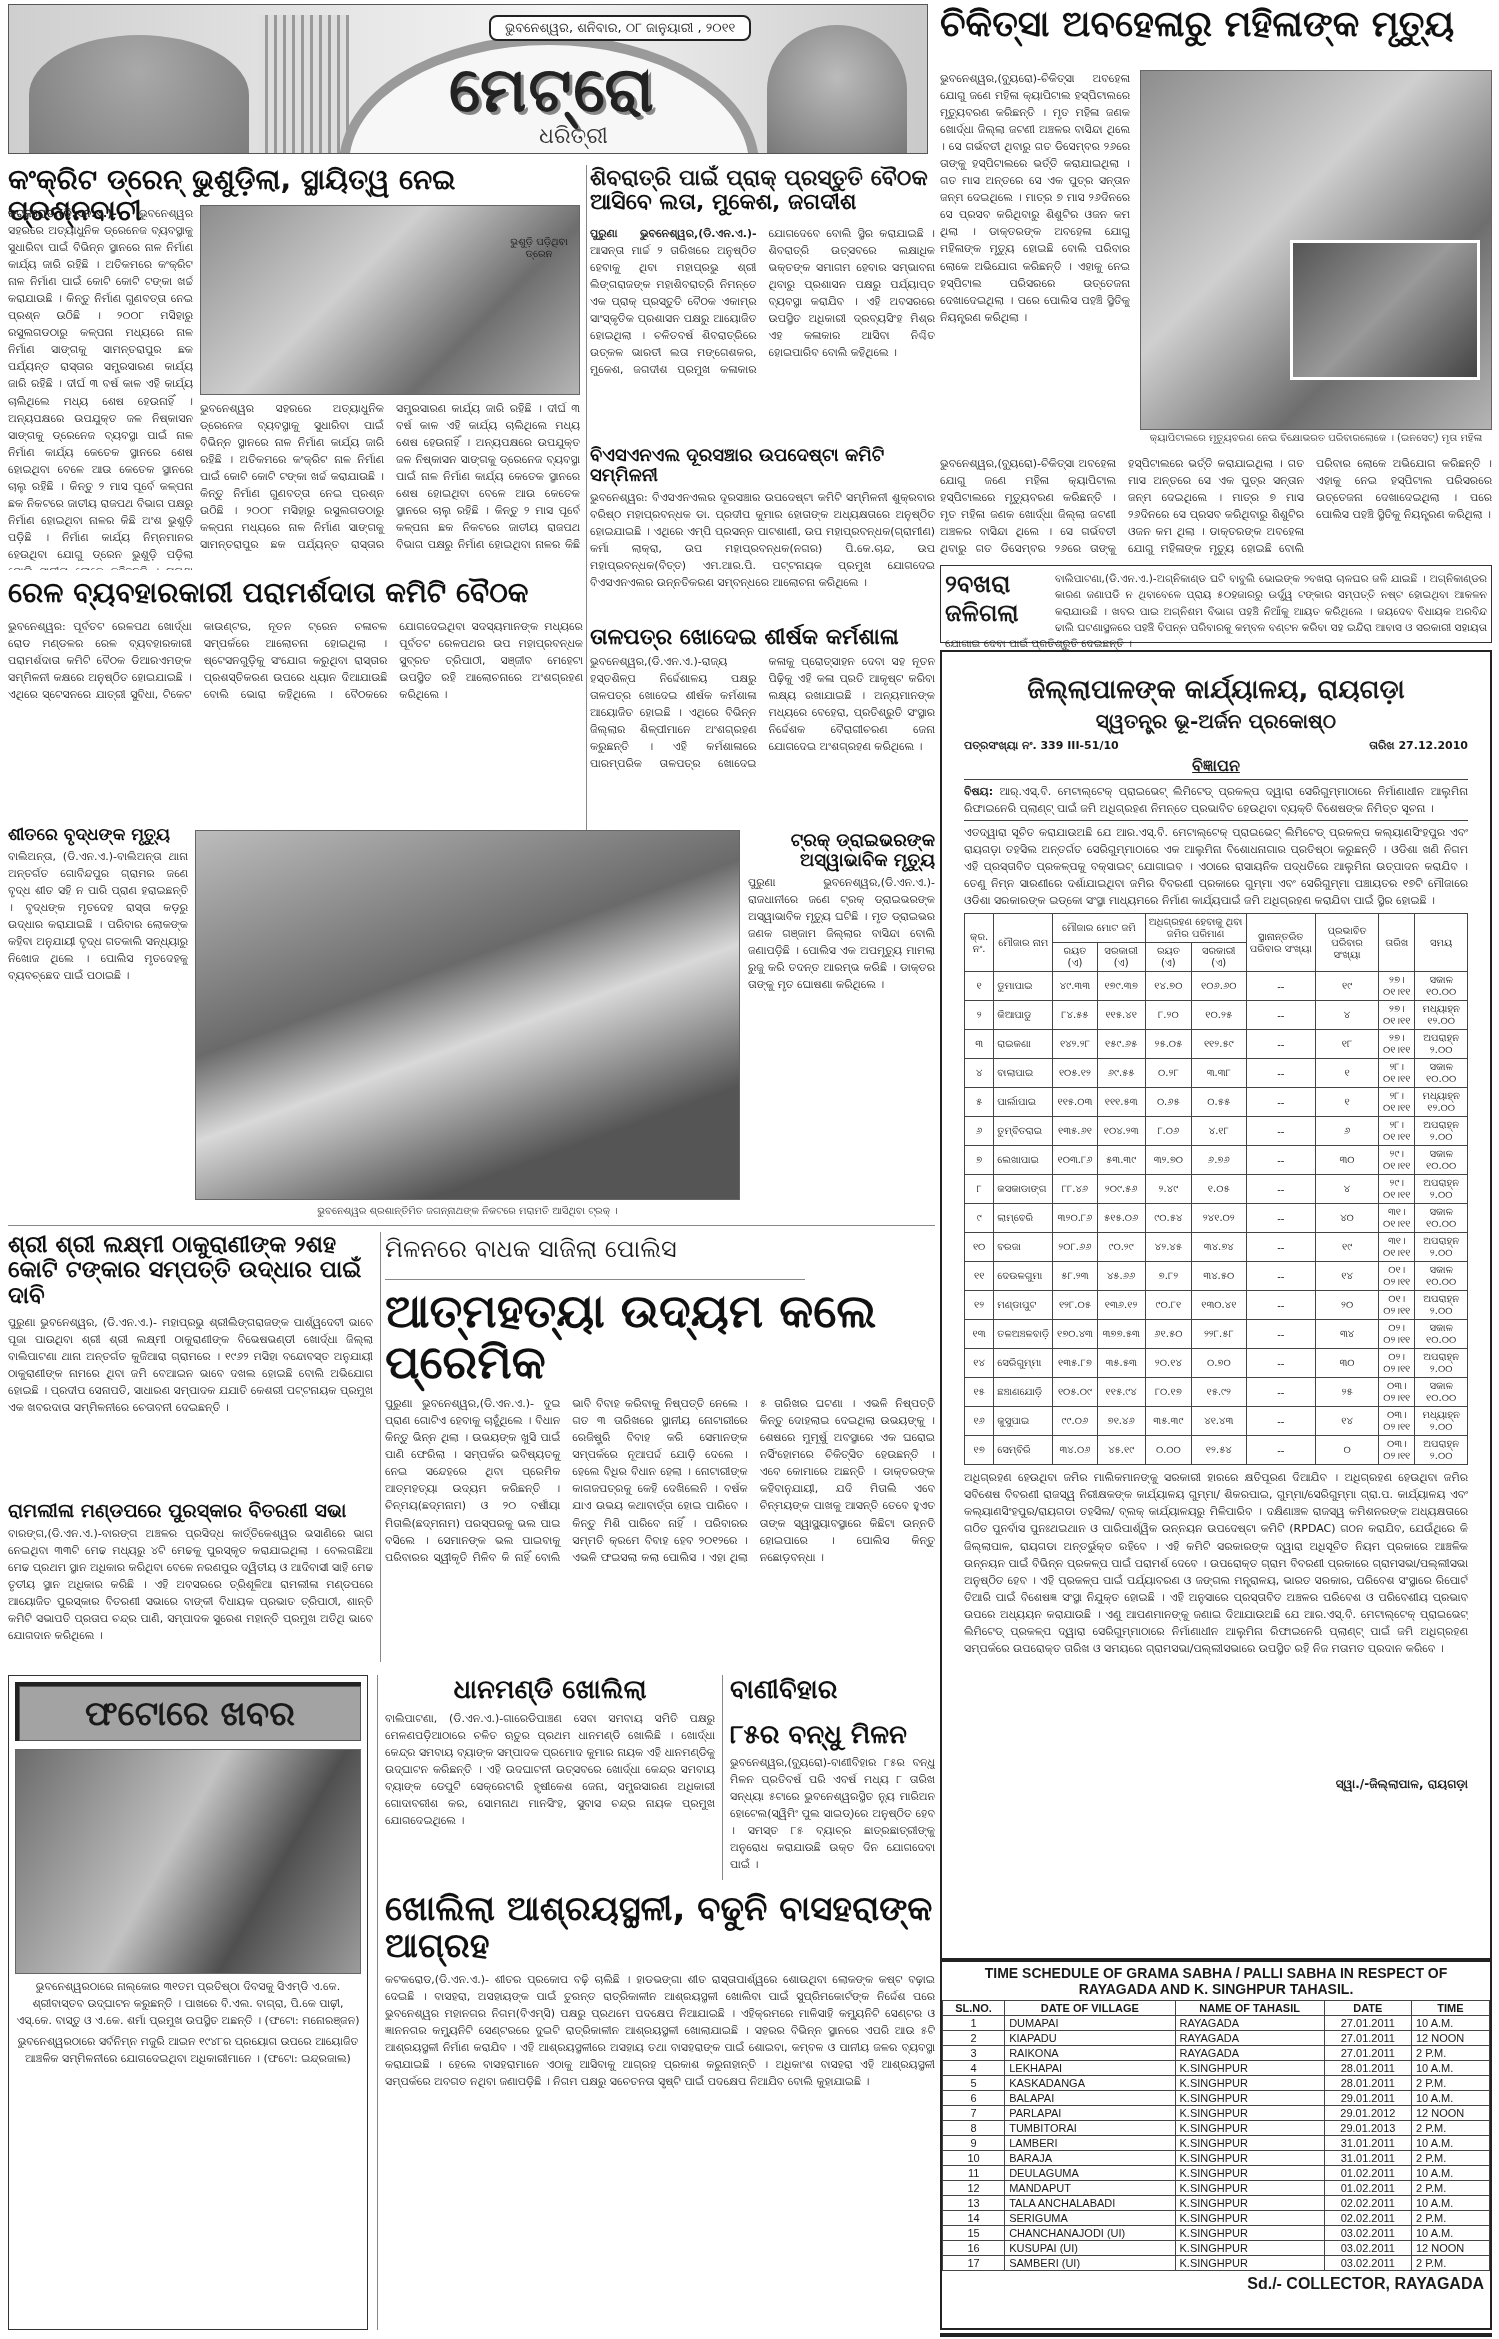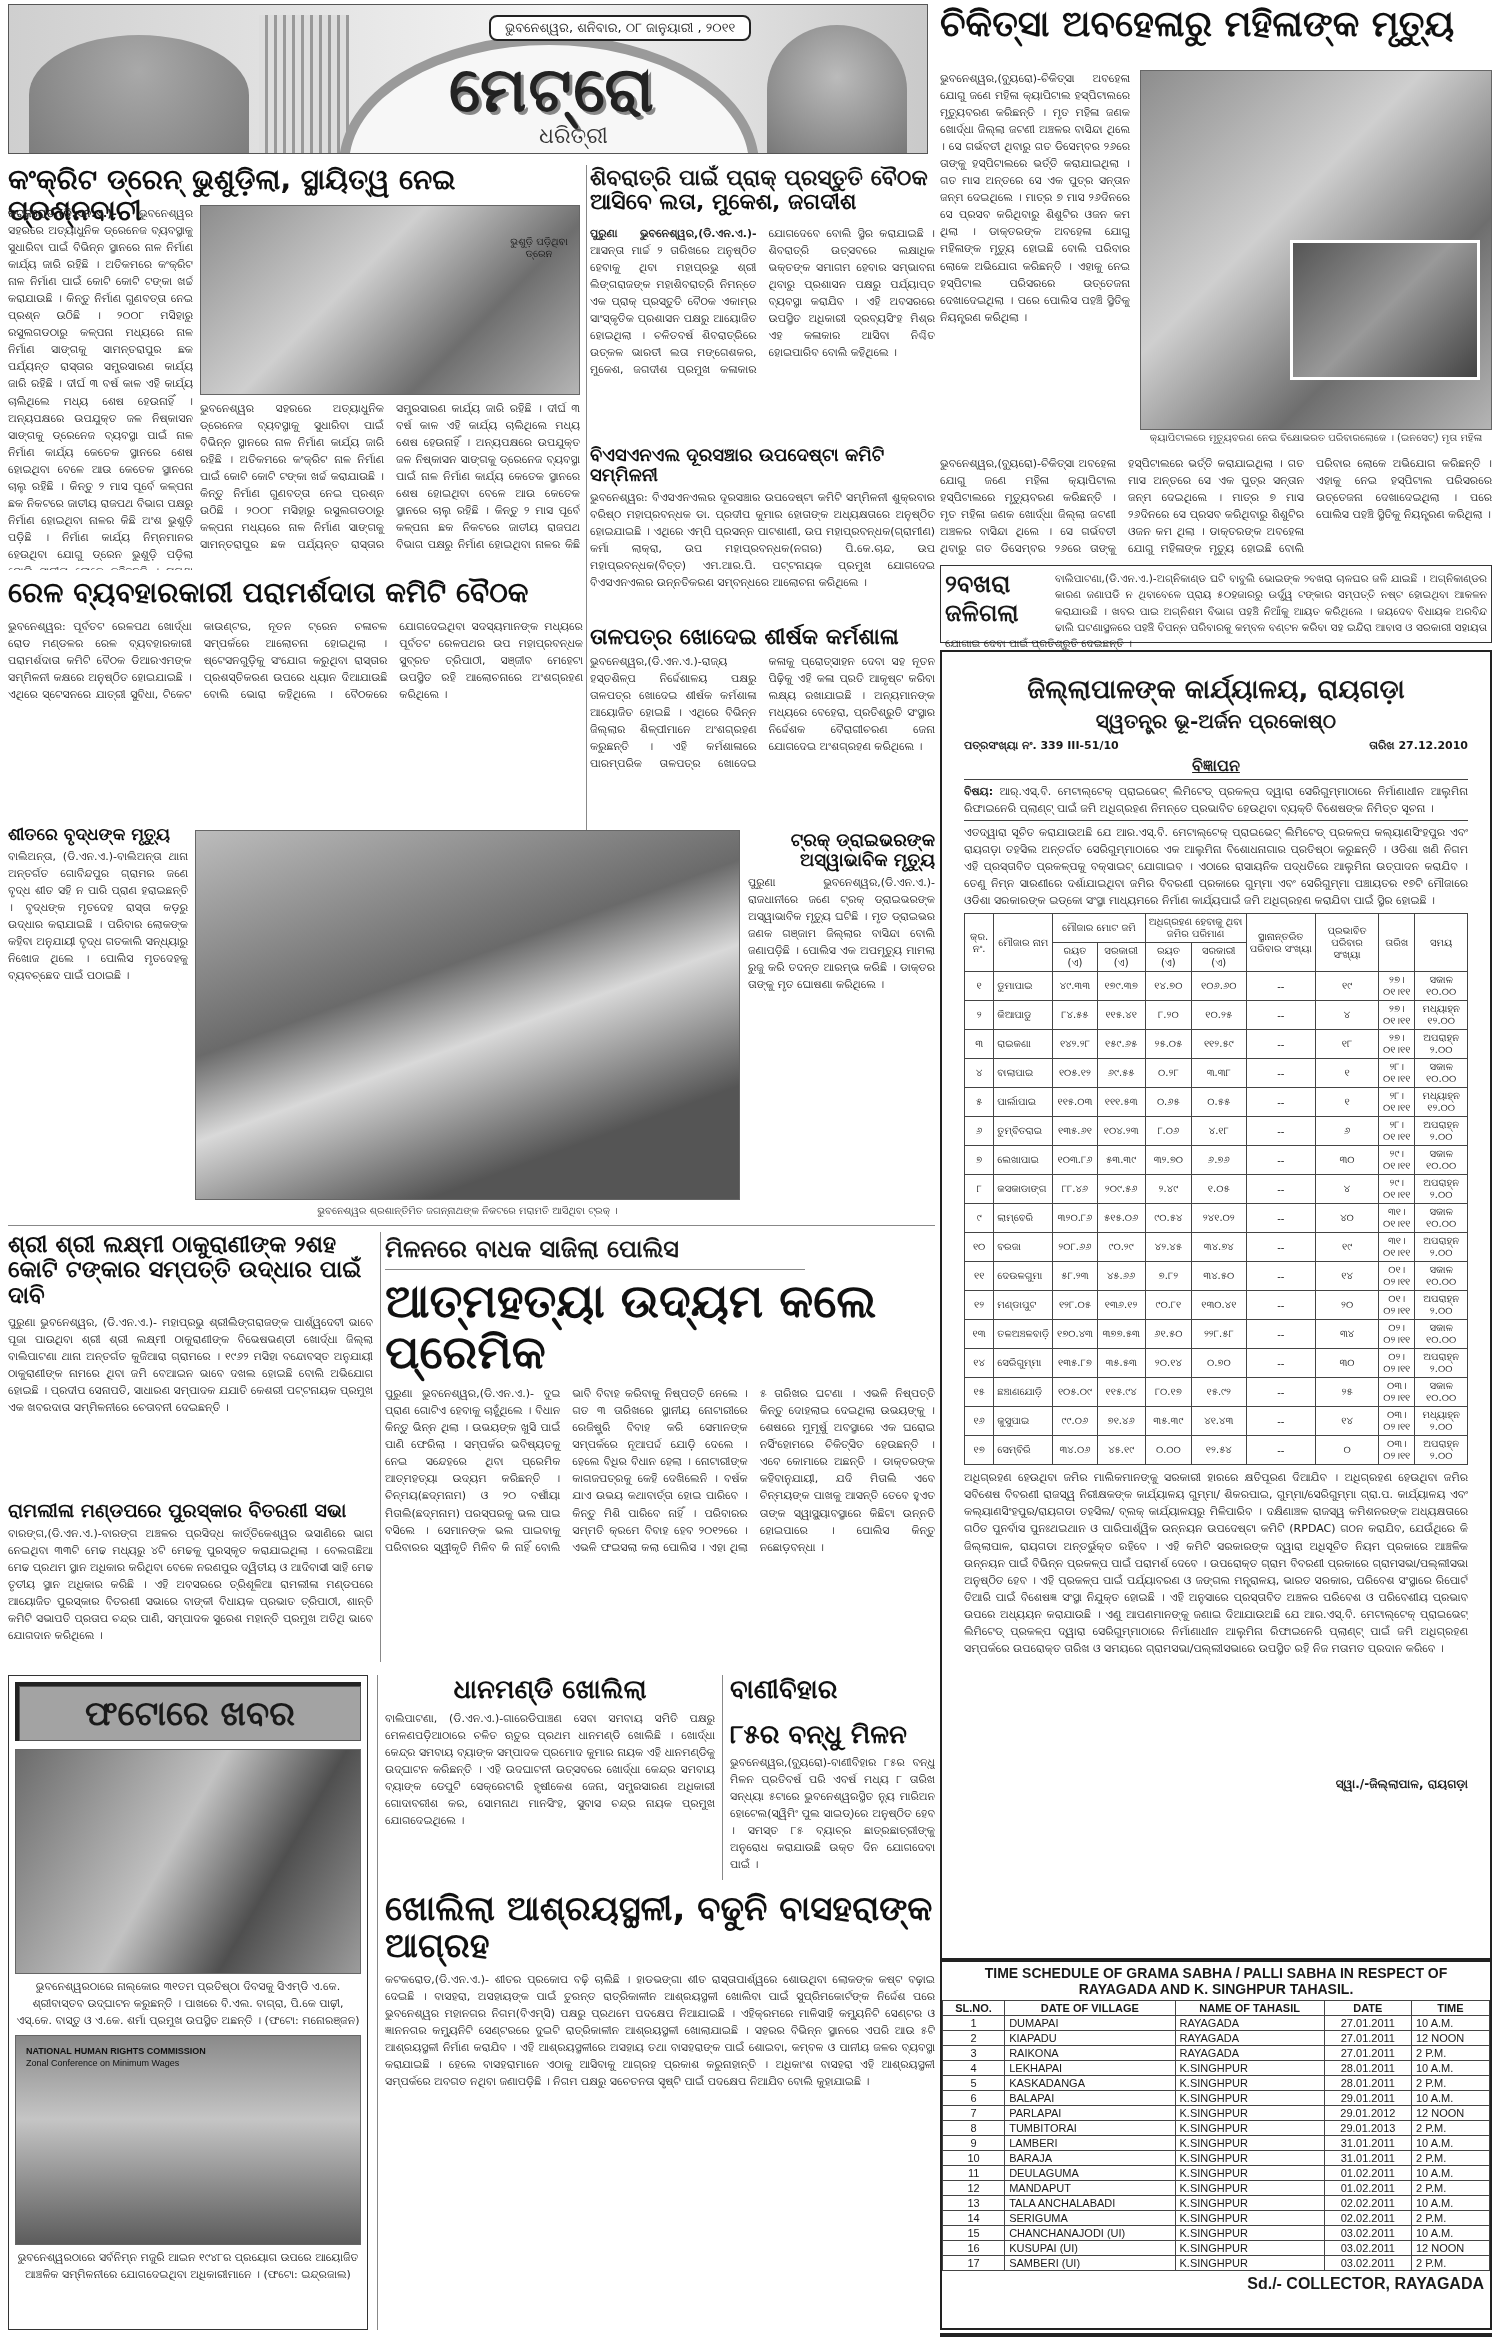--- a/index.html
+++ b/index.html
@@ -501,35 +501,31 @@
   <div class="body" style="margin-top:6px;height:180px;overflow:hidden">ପୁରୁଣା ଭୁବନେଶ୍ୱର, (ଡି.ଏନ.ଏ.)- ମହାପ୍ରଭୁ ଶ୍ରୀଲିଙ୍ଗରାଜଙ୍କ ପାର୍ଶ୍ୱଦେବୀ ଭାବେ ପୂଜା ପାଉଥିବା ଶ୍ରୀ ଶ୍ରୀ ଲକ୍ଷ୍ମୀ ଠାକୁରାଣୀଙ୍କ ବିଭେଷଭଣ୍ଡୀ ଖୋର୍ଦ୍ଧା ଜିଲ୍ଲା ବାଲିପାଟଣା ଥାନା ଅନ୍ତର୍ଗତ କୁଜିଆରା ଗ୍ରାମରେ । ୧୯୬୨ ମସିହା ବନ୍ଦୋବସ୍ତ ଅନୁଯାୟୀ ଠାକୁରାଣୀଙ୍କ ନାମରେ ଥିବା ଜମି ବେଆଇନ ଭାବେ ଦଖଲ ହୋଇଛି ବୋଲି ଅଭିଯୋଗ ହୋଇଛି । ପ୍ରଦୀପ ସେନାପତି, ସାଧାରଣ ସମ୍ପାଦକ ଯଯାତି କେଶରୀ ପଟ୍ଟନାୟକ ପ୍ରମୁଖ ଏକ ଖବରଦାତା ସମ୍ମିଳନୀରେ ଚେତାବନୀ ଦେଇଛନ୍ତି ।</div>
 </div>
 
 <div class="abs" style="left:8px;top:1500px;width:365px">
   <h3 class="hl-s" style="font-size:19px">ରାମଲୀଳା ମଣ୍ଡପରେ ପୁରସ୍କାର ବିତରଣୀ ସଭା</h3>
   <div class="body" style="margin-top:4px">ବାରଙ୍ଗ,(ଡି.ଏନ.ଏ.)-ବାରଙ୍ଗ ଅଞ୍ଚଳର ପ୍ରସିଦ୍ଧ କାର୍ତ୍ତିକେଶ୍ୱର ଭସାଣିରେ ଭାଗ ନେଇଥିବା ୩୩ଟି ମେଢ ମଧ୍ୟରୁ ୪ଟି ମେଢକୁ ପୁରସ୍କୃତ କରାଯାଇଥିଲା । ବେଲଗଛିଆ ମେଢ ପ୍ରଥମ ସ୍ଥାନ ଅଧିକାର କରିଥିବା ବେଳେ ନରଣପୁର ଦ୍ୱିତୀୟ ଓ ଆଦିବାସୀ ସାହି ମେଢ ତୃତୀୟ ସ୍ଥାନ ଅଧିକାର କରିଛି । ଏହି ଅବସରରେ ତ୍ରିଶୂଳିଆ ରାମଲୀଳା ମଣ୍ଡପରେ ଆୟୋଜିତ ପୁରସ୍କାର ବିତରଣୀ ସଭାରେ ବାଙ୍କୀ ବିଧାୟକ ପ୍ରଭାତ ତ୍ରିପାଠୀ, ଶାନ୍ତି କମିଟି ସଭାପତି ପ୍ରତାପ ଚନ୍ଦ୍ର ପାଣି, ସମ୍ପାଦକ ସୁରେଶ ମହାନ୍ତି ପ୍ରମୁଖ ଅତିଥି ଭାବେ ଯୋଗଦାନ କରିଥିଲେ ।</div>
 </div>
 <div class="rule-v" style="left:380px;top:1232px;height:430px"></div>
 
 <div class="abs" style="left:385px;top:1235px;width:550px">
-  <div class="hl-m" style="font-weight:bold;font-size:24px;border-bottom:1px solid #888;padding-bottom:6px;width:420px">ମିଳନରେ ବାଧକ ସାଜିଲା ପୋଲିସ</div>
+  <div class="hl-m" style="font-weight:normal;font-size:24px;border-bottom:1px solid #888;padding-bottom:16px;width:420px">ମିଳନରେ ବାଧକ ସାଜିଲା ପୋଲିସ</div>
   <h1 style="font-size:46px;margin-top:6px">ଆତ୍ମହତ୍ୟା ଉଦ୍ୟମ କଲେ ପ୍ରେମିକ</h1>
   <div class="body cols3" style="margin-top:8px;height:295px;overflow:hidden">ପୁରୁଣା ଭୁବନେଶ୍ୱର,(ଡି.ଏନ.ଏ.)- ଦୁଇ ପ୍ରାଣ ଗୋଟିଏ ହେବାକୁ ଚାହୁଁଥିଲେ । ବିଧାନ କିନ୍ତୁ ଭିନ୍ନ ଥିଲା । ଉଭୟଙ୍କ ଖୁସି ପାଇଁ ପାଣି ଫେରିଲା । ସମ୍ପର୍କର ଭବିଷ୍ୟତକୁ ନେଇ ସନ୍ଦେହରେ ଥିବା ପ୍ରେମିକ ଆତ୍ମହତ୍ୟା ଉଦ୍ୟମ କରିଛନ୍ତି । ଚିନ୍ମୟ(ଛଦ୍ମନାମ) ଓ ୨୦ ବର୍ଷୀୟା ମିତାଲି(ଛଦ୍ମନାମ) ପରସ୍ପରକୁ ଭଲ ପାଇ ବସିଲେ । ସେମାନଙ୍କ ଭଲ ପାଇବାକୁ ପରିବାରର ସ୍ୱୀକୃତି ମିଳିବ କି ନାହିଁ ବୋଲି ଭାବି ବିବାହ କରିବାକୁ ନିଷ୍ପତ୍ତି ନେଲେ । ଗତ ୩ ତାରିଖରେ ସ୍ଥାନୀୟ ନୋଟାରୀରେ ରେଜିଷ୍ଟ୍ରି ବିବାହ କରି ସେମାନଙ୍କ ସମ୍ପର୍କରେ ନୂଆପର୍ଦ୍ଦ ଯୋଡ଼ି ଦେଲେ । ହେଲେ ବିଧିର ବିଧାନ ହେଲା । ନୋଟାରୀଙ୍କ କାଗଜପତ୍ରକୁ କେହି ଦେଖିଲେନି । ବର୍ଷକ ଯାଏ ଉଭୟ କଥାବାର୍ତ୍ତା ହୋଇ ପାରିବେ । କିନ୍ତୁ ମିଶି ପାରିବେ ନାହିଁ । ପରିବାରର ସମ୍ମତି କ୍ରମେ ବିବାହ ହେବ ୨୦୧୨ରେ । ଏଭଳି ଫଇସଲା କଲା ପୋଲିସ । ଏହା ଥିଲା ୫ ତାରିଖର ଘଟଣା । ଏଭଳି ନିଷ୍ପତ୍ତି କିନ୍ତୁ ଦୋହଲାଇ ଦେଇଥିଲା ଉଭୟଙ୍କୁ । ଶେଷରେ ମୁମୂର୍ଷୁ ଅବସ୍ଥାରେ ଏକ ଘରୋଇ ନର୍ସିଂହୋମରେ ଚିକିତ୍ସିତ ହେଉଛନ୍ତି । ଏବେ କୋମାରେ ଅଛନ୍ତି । ଡାକ୍ତରଙ୍କ କହିବାନୁଯାୟୀ, ଯଦି ମିତାଲି ଏବେ ଚିନ୍ମୟଙ୍କ ପାଖକୁ ଆସନ୍ତି ତେବେ ହୁଏତ ତାଙ୍କ ସ୍ୱାସ୍ଥ୍ୟାବସ୍ଥାରେ କିଛିଟା ଉନ୍ନତି ହୋଇପାରେ । ପୋଲିସ କିନ୍ତୁ ନଛୋଡ଼ବନ୍ଧା ।</div>
 </div>
 
 <div class="abs box" style="left:8px;top:1675px;width:360px;height:655px;padding:6px">
   <div style="background:#222;padding:4px 0 0 4px">
     <div style="background:#a3a3a3;text-align:center;font-size:34px;font-weight:bold;padding:6px 0;border:1px solid #555">ଫଟୋରେ ଖବର</div>
   </div>
   <div class="photo" style="margin-top:8px;height:225px;background:linear-gradient(120deg,#6b6b6b,#c2c2c2 45%,#4f4f4f 70%,#9c9c9c)"></div>
   <div class="body" style="margin-top:4px;text-align:center">ଭୁବନେଶ୍ୱରଠାରେ ନାଲ୍‌କୋର ୩୧ତମ ପ୍ରତିଷ୍ଠା ଦିବସକୁ ସିଏମ୍‌ଡି ଏ.କେ. ଶ୍ରୀବାସ୍ତବ ଉଦ୍‌ଘାଟନ କରୁଛନ୍ତି । ପାଖରେ ବି.ଏଲ. ବାଗ୍ରା, ପି.କେ ପାଢ଼ୀ, ଏସ୍.କେ. ବାସ୍ତୁ ଓ ଏ.କେ. ଶର୍ମା ପ୍ରମୁଖ ଉପସ୍ଥିତ ଅଛନ୍ତି । (ଫଟୋ: ମନୋରଞ୍ଜନ)</div>
-  <div class="photo" style="margin-top:6px;height:210px;position:relative;background:linear-gradient(180deg,#8a8a8a,#c5c5c5 40%,#5c5c5c)">
-    <div class="en" style="position:absolute;left:10px;top:10px;font-size:9px;font-weight:bold;color:#111">NATIONAL HUMAN RIGHTS COMMISSION</div>
-    <div class="en" style="position:absolute;left:10px;top:22px;font-size:9px;color:#111">Zonal Conference on Minimum Wages</div>
-  </div>
   <div class="body" style="margin-top:4px;text-align:center">ଭୁବନେଶ୍ୱରଠାରେ ସର୍ବନିମ୍ନ ମଜୁରି ଆଇନ ୧୯୪୮ର ପ୍ରୟୋଗ ଉପରେ ଆୟୋଜିତ ଆଞ୍ଚଳିକ ସମ୍ମିଳନୀରେ ଯୋଗଦେଇଥିବା ଅଧିକାରୀମାନେ । (ଫଟୋ: ଇନ୍ଦ୍ରଜାଲ)</div>
 </div>
 
 <div class="abs" style="left:385px;top:1675px;width:330px">
   <h2 class="hl-m" style="font-size:26px;text-align:center">ଧାନମଣ୍ଡି ଖୋଲିଲା</h2>
   <div class="body" style="margin-top:6px;height:170px;overflow:hidden">ବାଲିପାଟଣା, (ଡି.ଏନ.ଏ.)-ଗାରେଡିପାଞ୍ଚଣ ସେବା ସମବାୟ ସମିତି ପକ୍ଷରୁ ମେଳଣପଡ଼ିଆଠାରେ ଚଳିତ ଋତୁର ପ୍ରଥମ ଧାନମଣ୍ଡି ଖୋଲିଛି । ଖୋର୍ଦ୍ଧା କେନ୍ଦ୍ର ସମବାୟ ବ୍ୟାଙ୍କ ସମ୍ପାଦକ ପ୍ରମୋଦ କୁମାର ନାୟକ ଏହି ଧାନମଣ୍ଡିକୁ ଉଦ୍‌ଘାଟନ କରିଛନ୍ତି । ଏହି ଉଦଘାଟନୀ ଉତ୍ସବରେ ଖୋର୍ଦ୍ଧା କେନ୍ଦ୍ର ସମବାୟ ବ୍ୟାଙ୍କ ଡେପୁଟି ସେକ୍ରେଟାରି ହୃଷୀକେଶ ଜେନା, ସମ୍ପ୍ରସାରଣ ଅଧିକାରୀ ଗୋଦାବରୀଶ କର, ସୋମନାଥ ମାନସିଂହ, ସୁବାସ ଚନ୍ଦ୍ର ନାୟକ ପ୍ରମୁଖ ଯୋଗଦେଇଥିଲେ ।</div>
 </div>
 <div class="rule-v" style="left:722px;top:1675px;height:205px"></div>
 
 <div class="abs" style="left:730px;top:1675px;width:205px">

